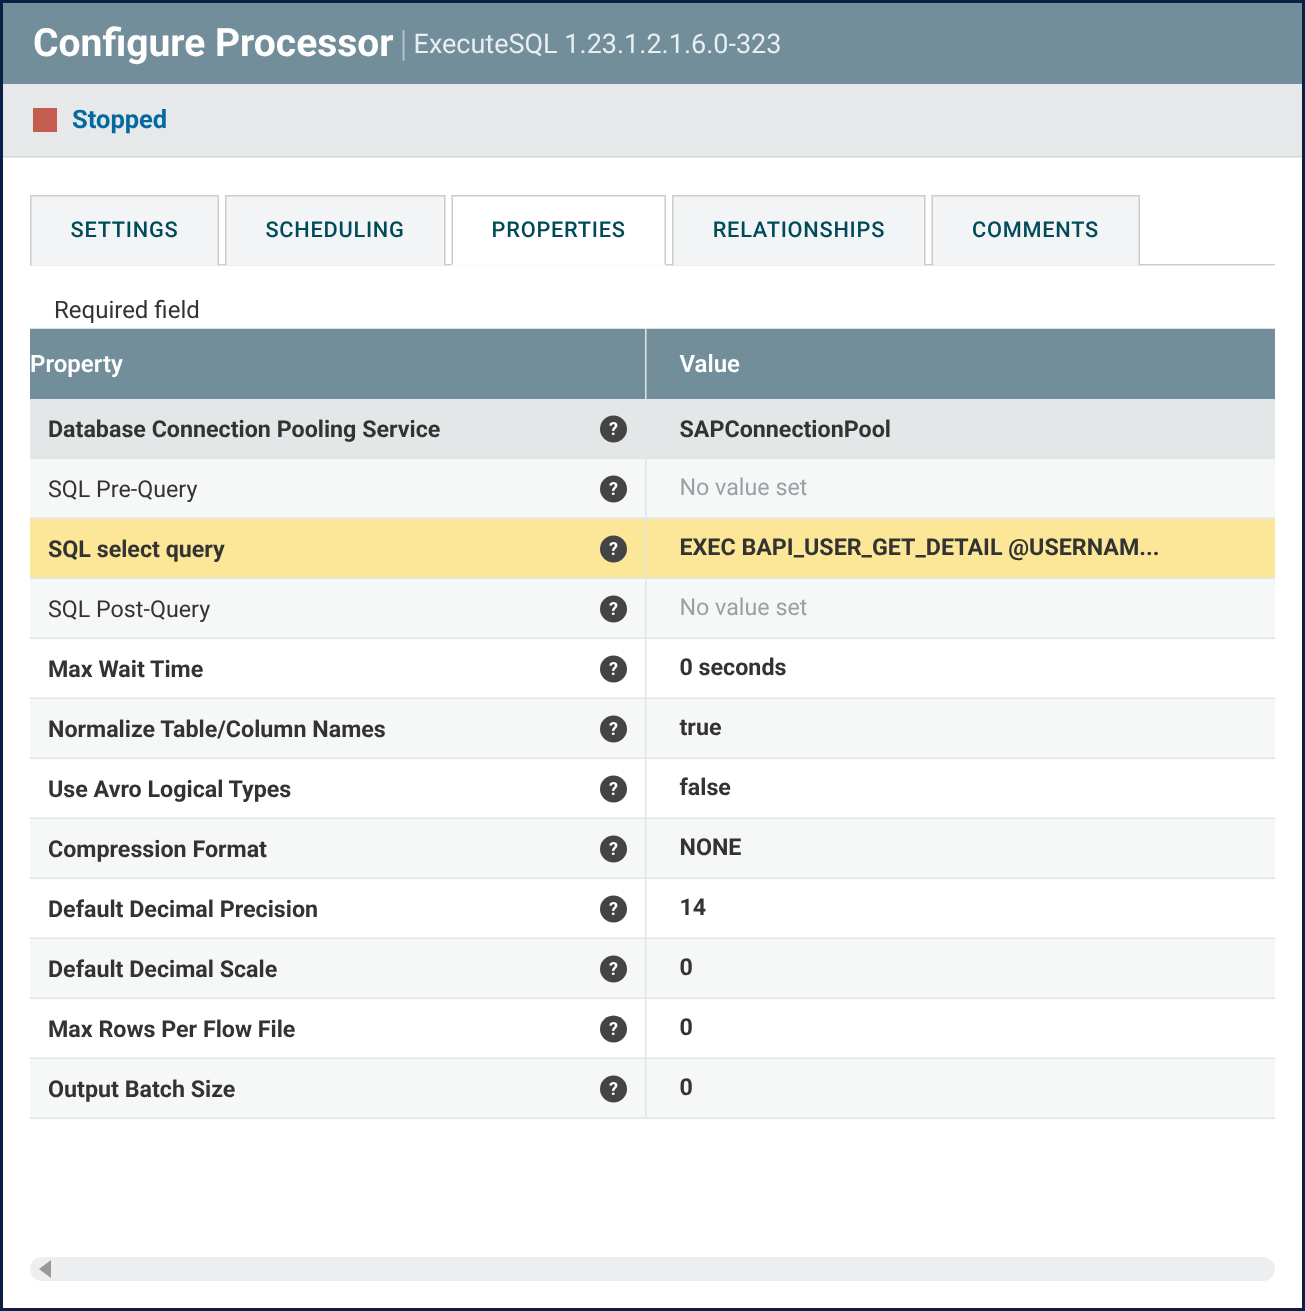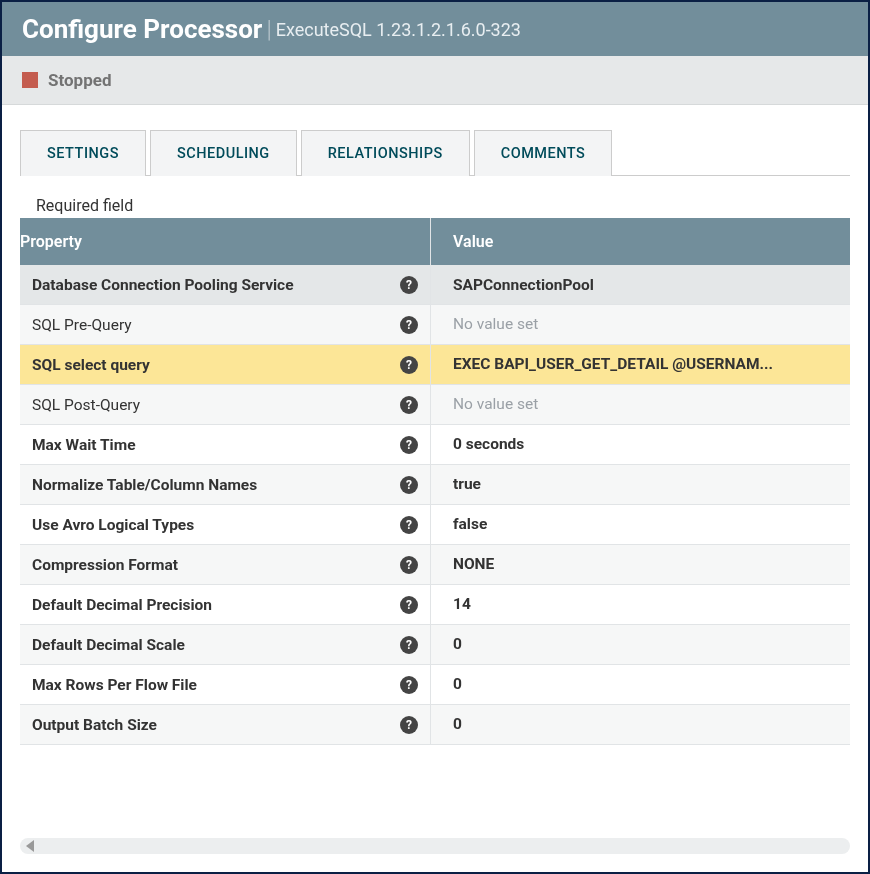--- a/index.html
+++ b/index.html
@@ -46,21 +46,21 @@
       gap: 10px;
       border-bottom: 1px solid #d6d9da;
     }
     .stopped-box {
       width: 16px;
       height: 16px;
       background: #c45c4f;
     }
     .status-text {
       font-weight: 700;
-      color: #737373;
+      color: #0369a1;
       font-size: 17px;
     }
     .content {
       flex: 1;
       padding: 24px 18px 18px 18px;
       display: flex;
       flex-direction: column;
       overflow: hidden;
     }
     .tabs {
@@ -209,20 +209,21 @@
   <div class="statusbar">
     <span class="stopped-box"></span>
     <span class="status-text">Stopped</span>
   </div>
 
   <div class="content">
 
     <div class="tabs" id="tab-bar">
         <div class="tab">SETTINGS</div>
         <div class="tab">SCHEDULING</div>
+        <div class="tab active">PROPERTIES</div>
         <div class="tab">RELATIONSHIPS</div>
         <div class="tab">COMMENTS</div>
       </div>
 
     <div class="required-label">Required field</div>
 
     <div class="table-wrap">
       <div class="table-header">
         <div class="col-prop">Property</div>
         <div class="col-val">Value</div>

